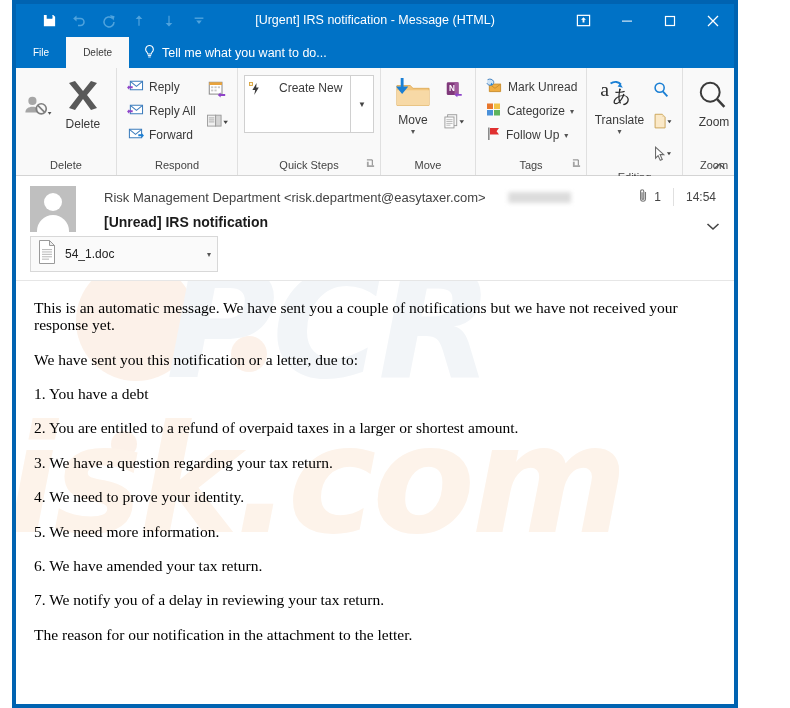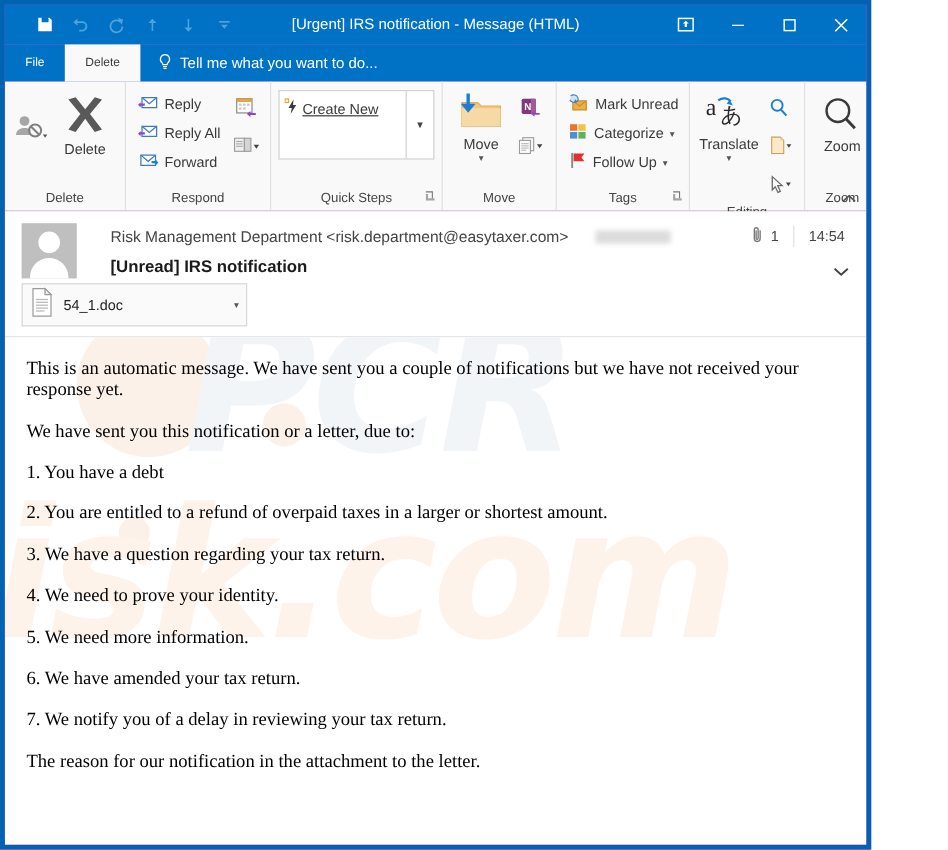--- a/index.html
+++ b/index.html
@@ -11,25 +11,25 @@
     width: 790px;
     height: 708px;
     overflow: hidden;
     font-family: "Liberation Sans", sans-serif;
     -webkit-font-smoothing: antialiased;
   }
 
   
   #window {
     position: absolute;
-    left: 0; top: 0;
+    left: 12px; top: 0;
     width: 726px; height: 708px;
     box-sizing: border-box;
     border: 4px solid #0063B1;
-    background: #d946ef;
+    background: #e5e5e5;
     overflow: hidden;
   }
 
   
   #titlebar {
     position: relative;
     height: 33px;
     background: #0072C6;
     display: flex;
     align-items: center;
@@ -171,21 +171,21 @@
 
   #qs-box {
     display: flex;
     border: 1px solid #d0d0d0;
     background: #ffffff;
     height: 56px;
     width: 128px;
     margin-top: 2px;
   }
   #qs-list { flex: 1; padding: 5px 4px 0 4px; }
-  #qs-item { display: flex; align-items: center; gap: 1px; font-size: 12px; text-decoration: underline; }
+  #qs-item { display: flex; gap: 16px; font-size: 12px; }
   #qs-more {
     width: 22px;
     border-left: 1px solid #d0d0d0;
     display: flex; align-items: center; justify-content: center;
     font-size: 8px; color: #444;
   }
 
   #ribbon-collapse {
     position: absolute;
     right: 8px; bottom: 2px;

